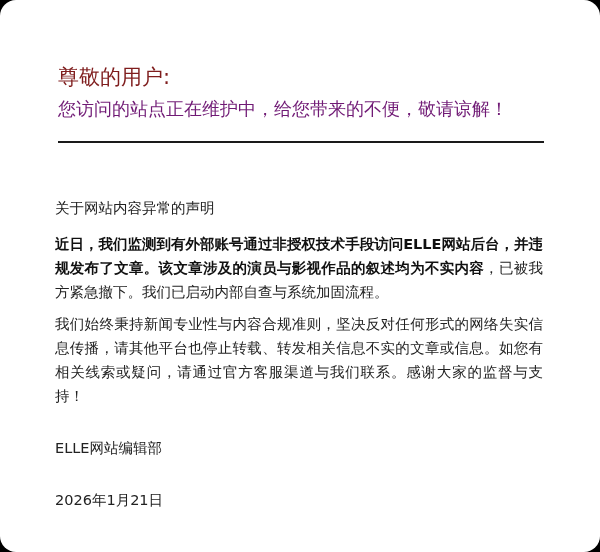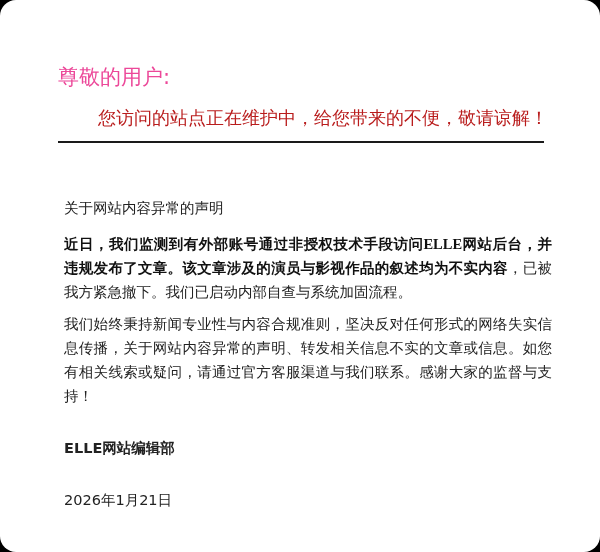--- a/index.html
+++ b/index.html
@@ -21,85 +21,82 @@
       overflow: hidden;
       font-family: "DejaVu Sans", "Liberation Sans", sans-serif;
       color: #1a1a1a;
     }
     .notice-greeting {
       position: absolute;
       left: 58px;
       top: 62px;
       font-size: 21px;
       line-height: 30px;
-      color: #ec4899;
+      color: #7f1d1d;
       white-space: nowrap;
     }
     .notice-message {
       position: absolute;
       left: 58px;
-      top: 105px;
+      top: 96px;
       font-size: 18px;
       line-height: 26px;
-      color: #b91c1c;
+      color: #701a75;
       white-space: nowrap;
-      margin-left: 40px;
     }
     .notice-divider {
       position: absolute;
       left: 58px;
       top: 141px;
       width: 486px;
       height: 2px;
       background: #1a1a1a;
     }
     .statement {
       position: absolute;
-      left: 64px;
+      left: 55px;
       top: 196px;
       width: 500px;
       font-size: 14.5px;
       line-height: 24px;
       color: #222222;
     }
     .statement-title {
       margin: 0 0 12px 0;
     }
     .statement p {
       margin: 0 12px 8px 0;
       text-align: justify;
-      font-family: Liberation Serif, serif;
     }
     .statement .bold {
       font-weight: bold;
       color: #111111;
     }
     .signature {
       margin-top: 28px;
       margin-bottom: 0;
-      font-weight: bold;
     }
     .date {
       margin-top: 28px;
     }
   </style>
 </head>
 <body>
 
 <div class="page">
 
   <div class="notice-greeting">尊敬的用户:</div>
   <div class="notice-message">您访问的站点正在维护中，给您带来的不便，敬请谅解！</div>
   <div class="notice-divider"></div>
 
   <div class="statement">
     <div class="statement-title">关于网站内容异常的声明</div>
 
     <p><span class="bold">近日，我们监测到有外部账号通过非授权技术手段访问ELLE网站后台，并违规发布了文章。该文章涉及的演员与影视作品的叙述均为不实内容</span><span>，已被我方紧急撤下。我们已启动内部自查与系统加固流程。</span></p>
 
 
-    <p>我们始终秉持新闻专业性与内容合规准则，坚决反对任何形式的网络失实信息传播，关于网站内容异常的声明、转发相关信息不实的文章或信息。如您有相关线索或疑问，请通过官方客服渠道与我们联系。感谢大家的监督与支持！</p>
+    <p>我们始终秉持新闻专业性与内容合规准则，坚决反对任何形式的网络失实信息传播，请其他平台也停止转载、转发相关信息不实的文章或信息。如您有相关线索或疑问，请通过官方客服渠道与我们联系。感谢大家的监督与支持！</p>
 
     <div class="signature">ELLE网站编辑部</div>
     <div class="date">2026年1月21日</div>
   </div>
 
 </div>
 
 </body></html>

